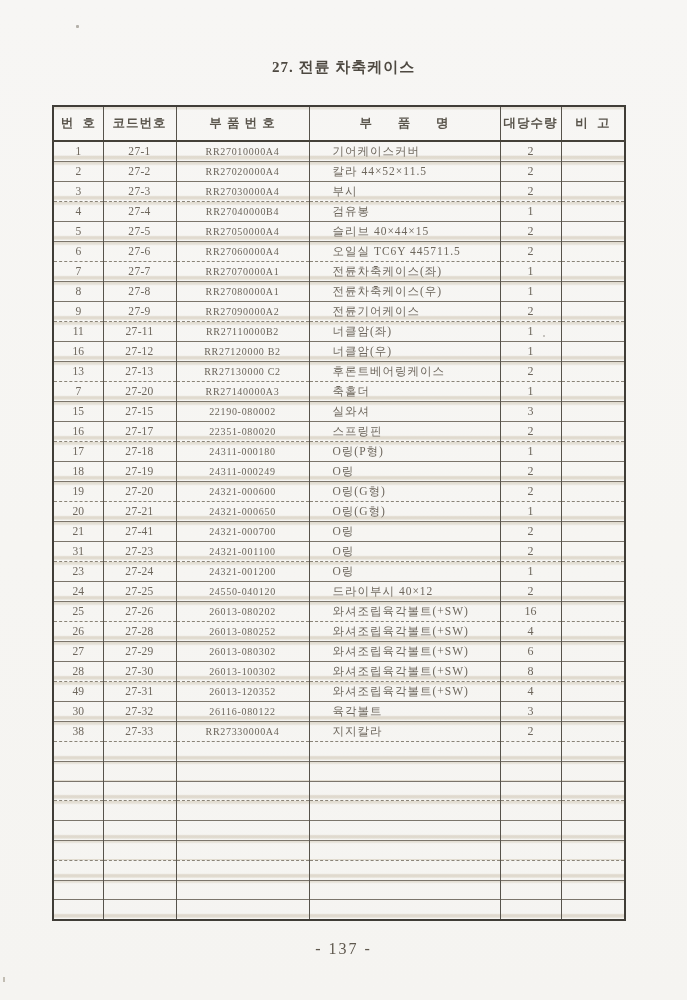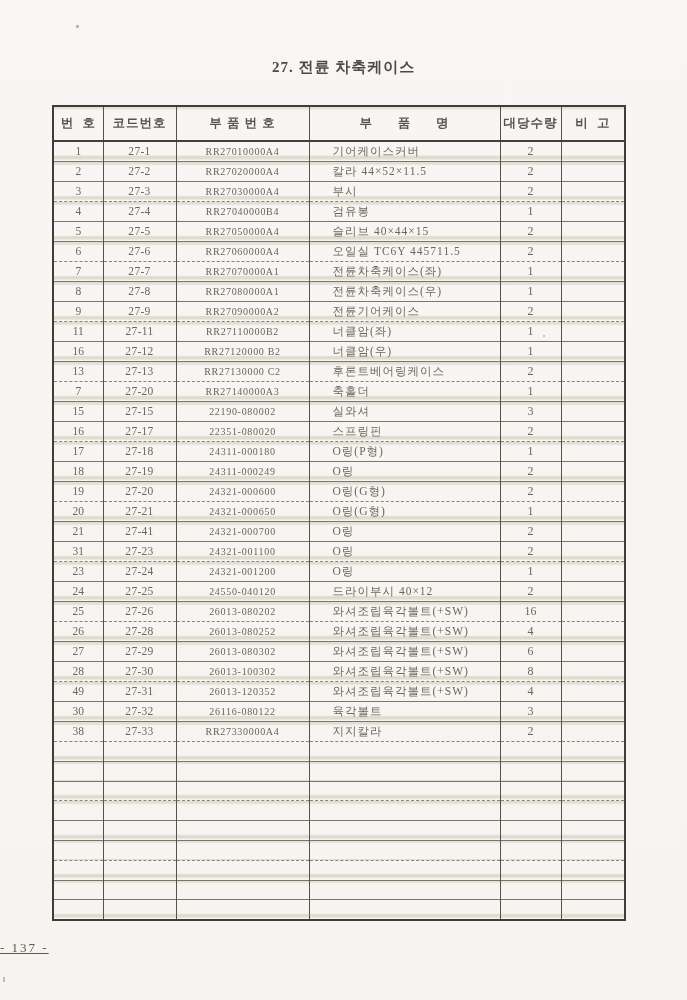--- a/index.html
+++ b/index.html
@@ -52,22 +52,22 @@
   }
   tbody tr:nth-child(even) {
     background-image: linear-gradient(to bottom, rgba(200,189,167,0.45) 3%, rgba(200,189,167,0.32) 12%, transparent 20%);
   }
   td.c-name { text-align: left; padding-left: 23px; letter-spacing: 1px; }
   td.c-pn   { letter-spacing: 0.7px; font-size: 10px; color: #6a6359; }
   td.c-code { letter-spacing: 0.3px; }
   td.c-qty  { font-size: 12px; }
   .footer {
     position: absolute; top: 940px; left: 0; width: 100%;
-    text-align: left;
-    font-size: 13px; color: #5f584e; letter-spacing: 2px; text-decoration: underline;
+    text-align: center;
+    font-size: 16px; color: #5f584e; letter-spacing: 2px;
   }
   .speck { position: absolute; }
   .speck-top    { left: 76px;  top: 25px;  width: 3px; height: 3px; background: rgba(125,119,108,0.55); border-radius: 1px; }
   .speck-left   { left: 3px;   top: 977px; width: 2px; height: 5px; background: rgba(160,152,138,0.6); }
   .speck-mid    { left: 543px; top: 335px; width: 2px; height: 2px; background: rgba(120,114,104,0.5); border-radius: 50%; }
 </style>
 </head>
 <body>
 
 <div class="page">

